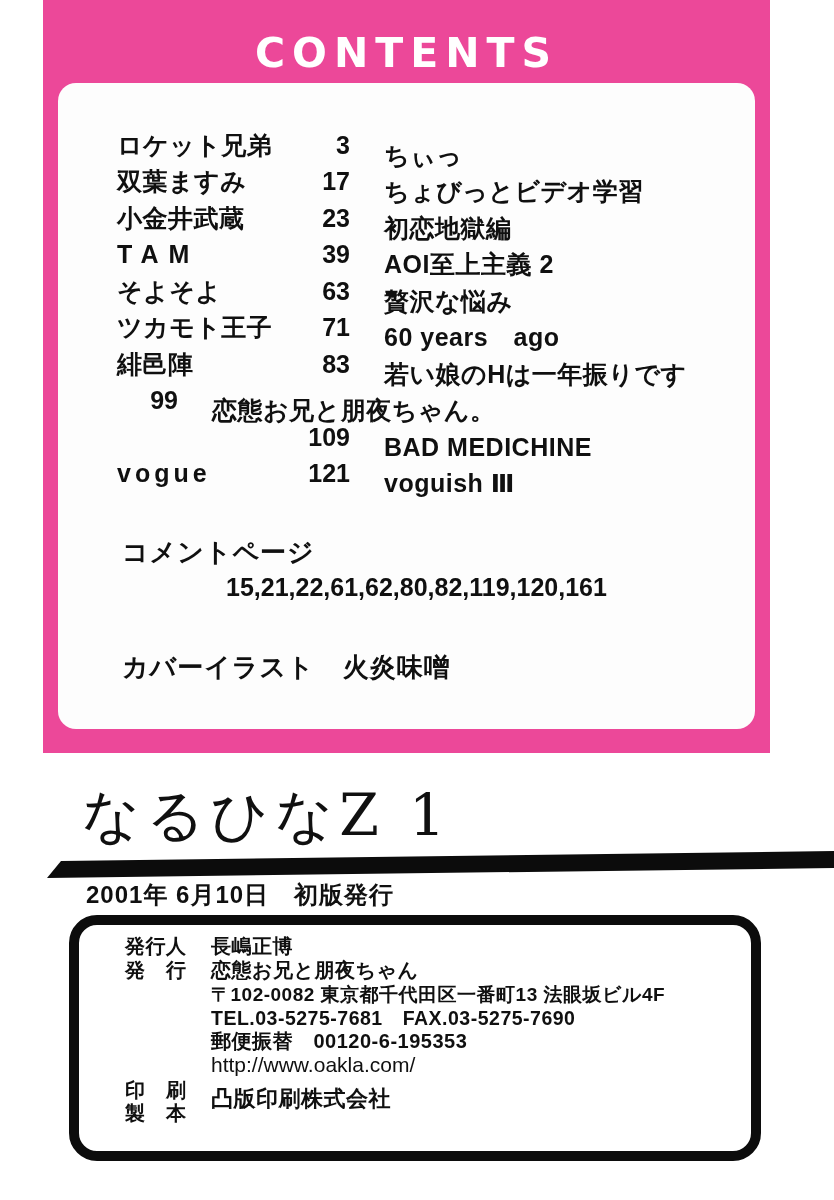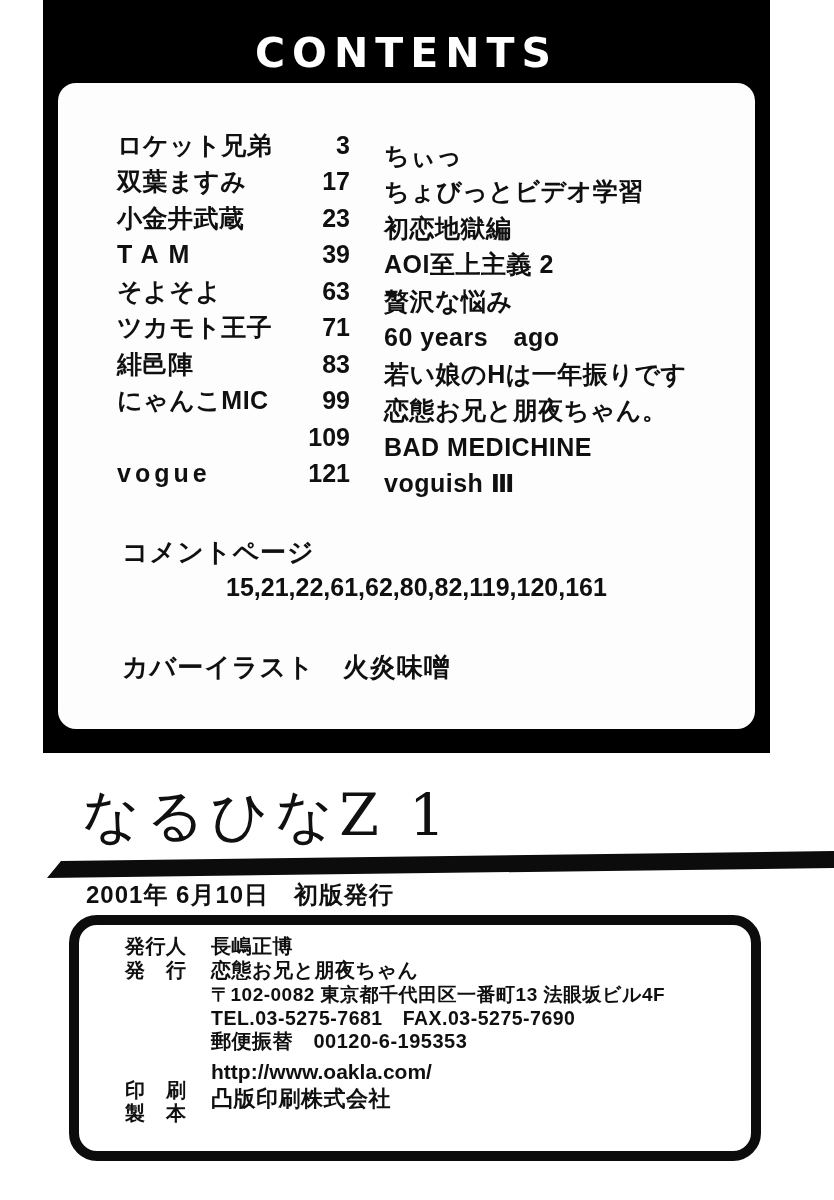--- a/index.html
+++ b/index.html
@@ -8,21 +8,21 @@
     width:834px;height:1200px;
     background:#ffffff;
     overflow:hidden;
     font-family:"Liberation Sans","DejaVu Sans",sans-serif;
     color:#101010;
   }
 
   
   .black-band{
     position:absolute;left:43px;top:0;width:727px;height:753px;
-    background:#000000;
+    background:#ec4899;
   }
   .contents-title{
     position:absolute;left:0;top:33px;width:100%;
     text-align:center;color:#ffffff;
     font-family:"DejaVu Sans","Liberation Sans",sans-serif;
     font-size:41px;font-weight:900;letter-spacing:7px;line-height:1;
   }
 
   
   .toc-panel{
@@ -62,21 +62,21 @@
     background:#ffffff;
   }
   .col-abs{position:absolute;white-space:nowrap;font-size:20px;font-weight:600;letter-spacing:0.5px;}
   .col-label{left:46px;}
   .col-value{left:132px;}
   .row1{top:8px;}
   .row2{top:32px;}
   .row3{top:57px;font-size:19px;}
   .row4{top:80px;font-size:19.5px;}
   .row5{top:103px;}
-  .row6{top:128px;font-weight:700;font-size:21px;letter-spacing:0;margin-top:7px;}
+  .row6{top:128px;font-weight:400;font-size:21px;letter-spacing:0;}
   .rowP1{top:152px;}
   .rowP2{top:175px;}
   .rowPrinter{top:159px;font-size:22px;}
 </style>
 </head>
 <body>
 
 <div class="page">
 
   <div class="black-band">
@@ -114,21 +114,20 @@
           <span class="toc-author">ツカモト王子</span>
           <span class="toc-page">71</span>
           <span class="toc-name">60 years　ago</span>
         </div>
         <div class="toc-row">
           <span class="toc-author">緋邑陣</span>
           <span class="toc-page">83</span>
           <span class="toc-name">若い娘のHは一年振りです</span>
         </div>
         <div class="toc-row">
-          <span class="toc-author">にゃんこMIC</span>
           <span class="toc-page">99</span>
           <span class="toc-name">恋態お兄と朋夜ちゃん。</span>
         </div>
         <div class="toc-row">
           <span class="toc-author"></span>
           <span class="toc-page">109</span>
           <span class="toc-name">BAD MEDICHINE</span>
         </div>
         <div class="toc-row">
           <span class="toc-author">vogue</span>

